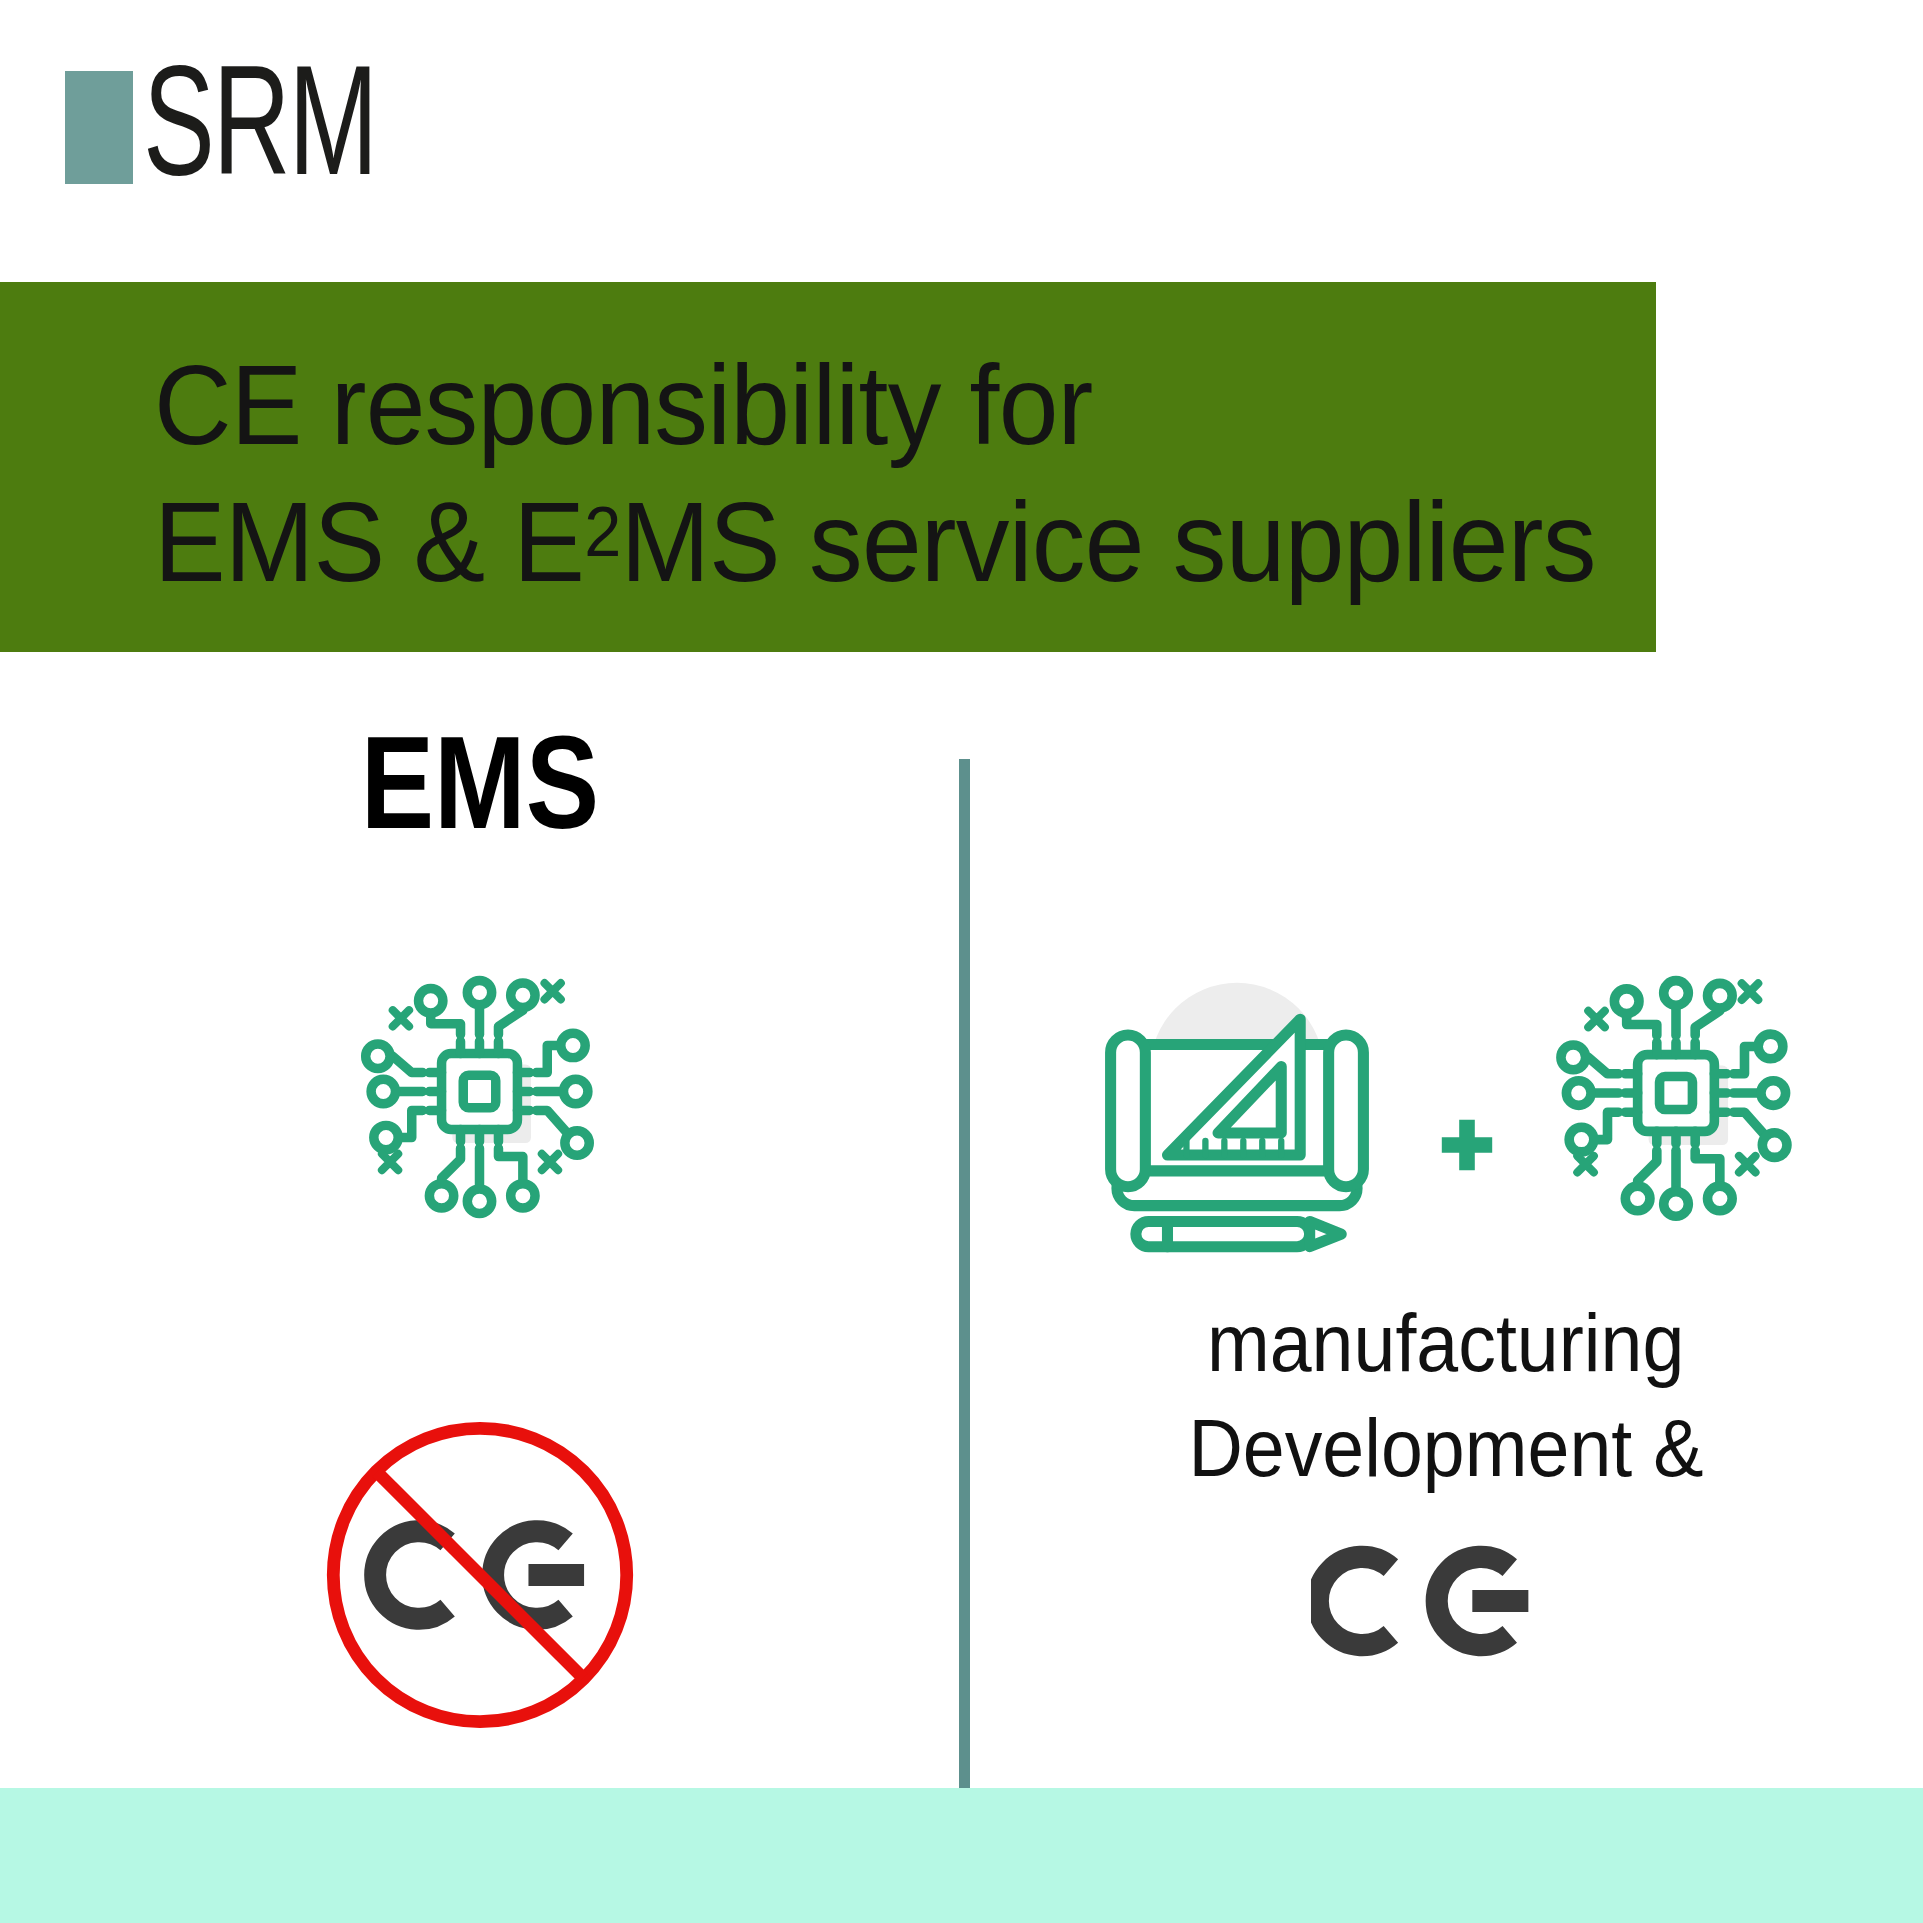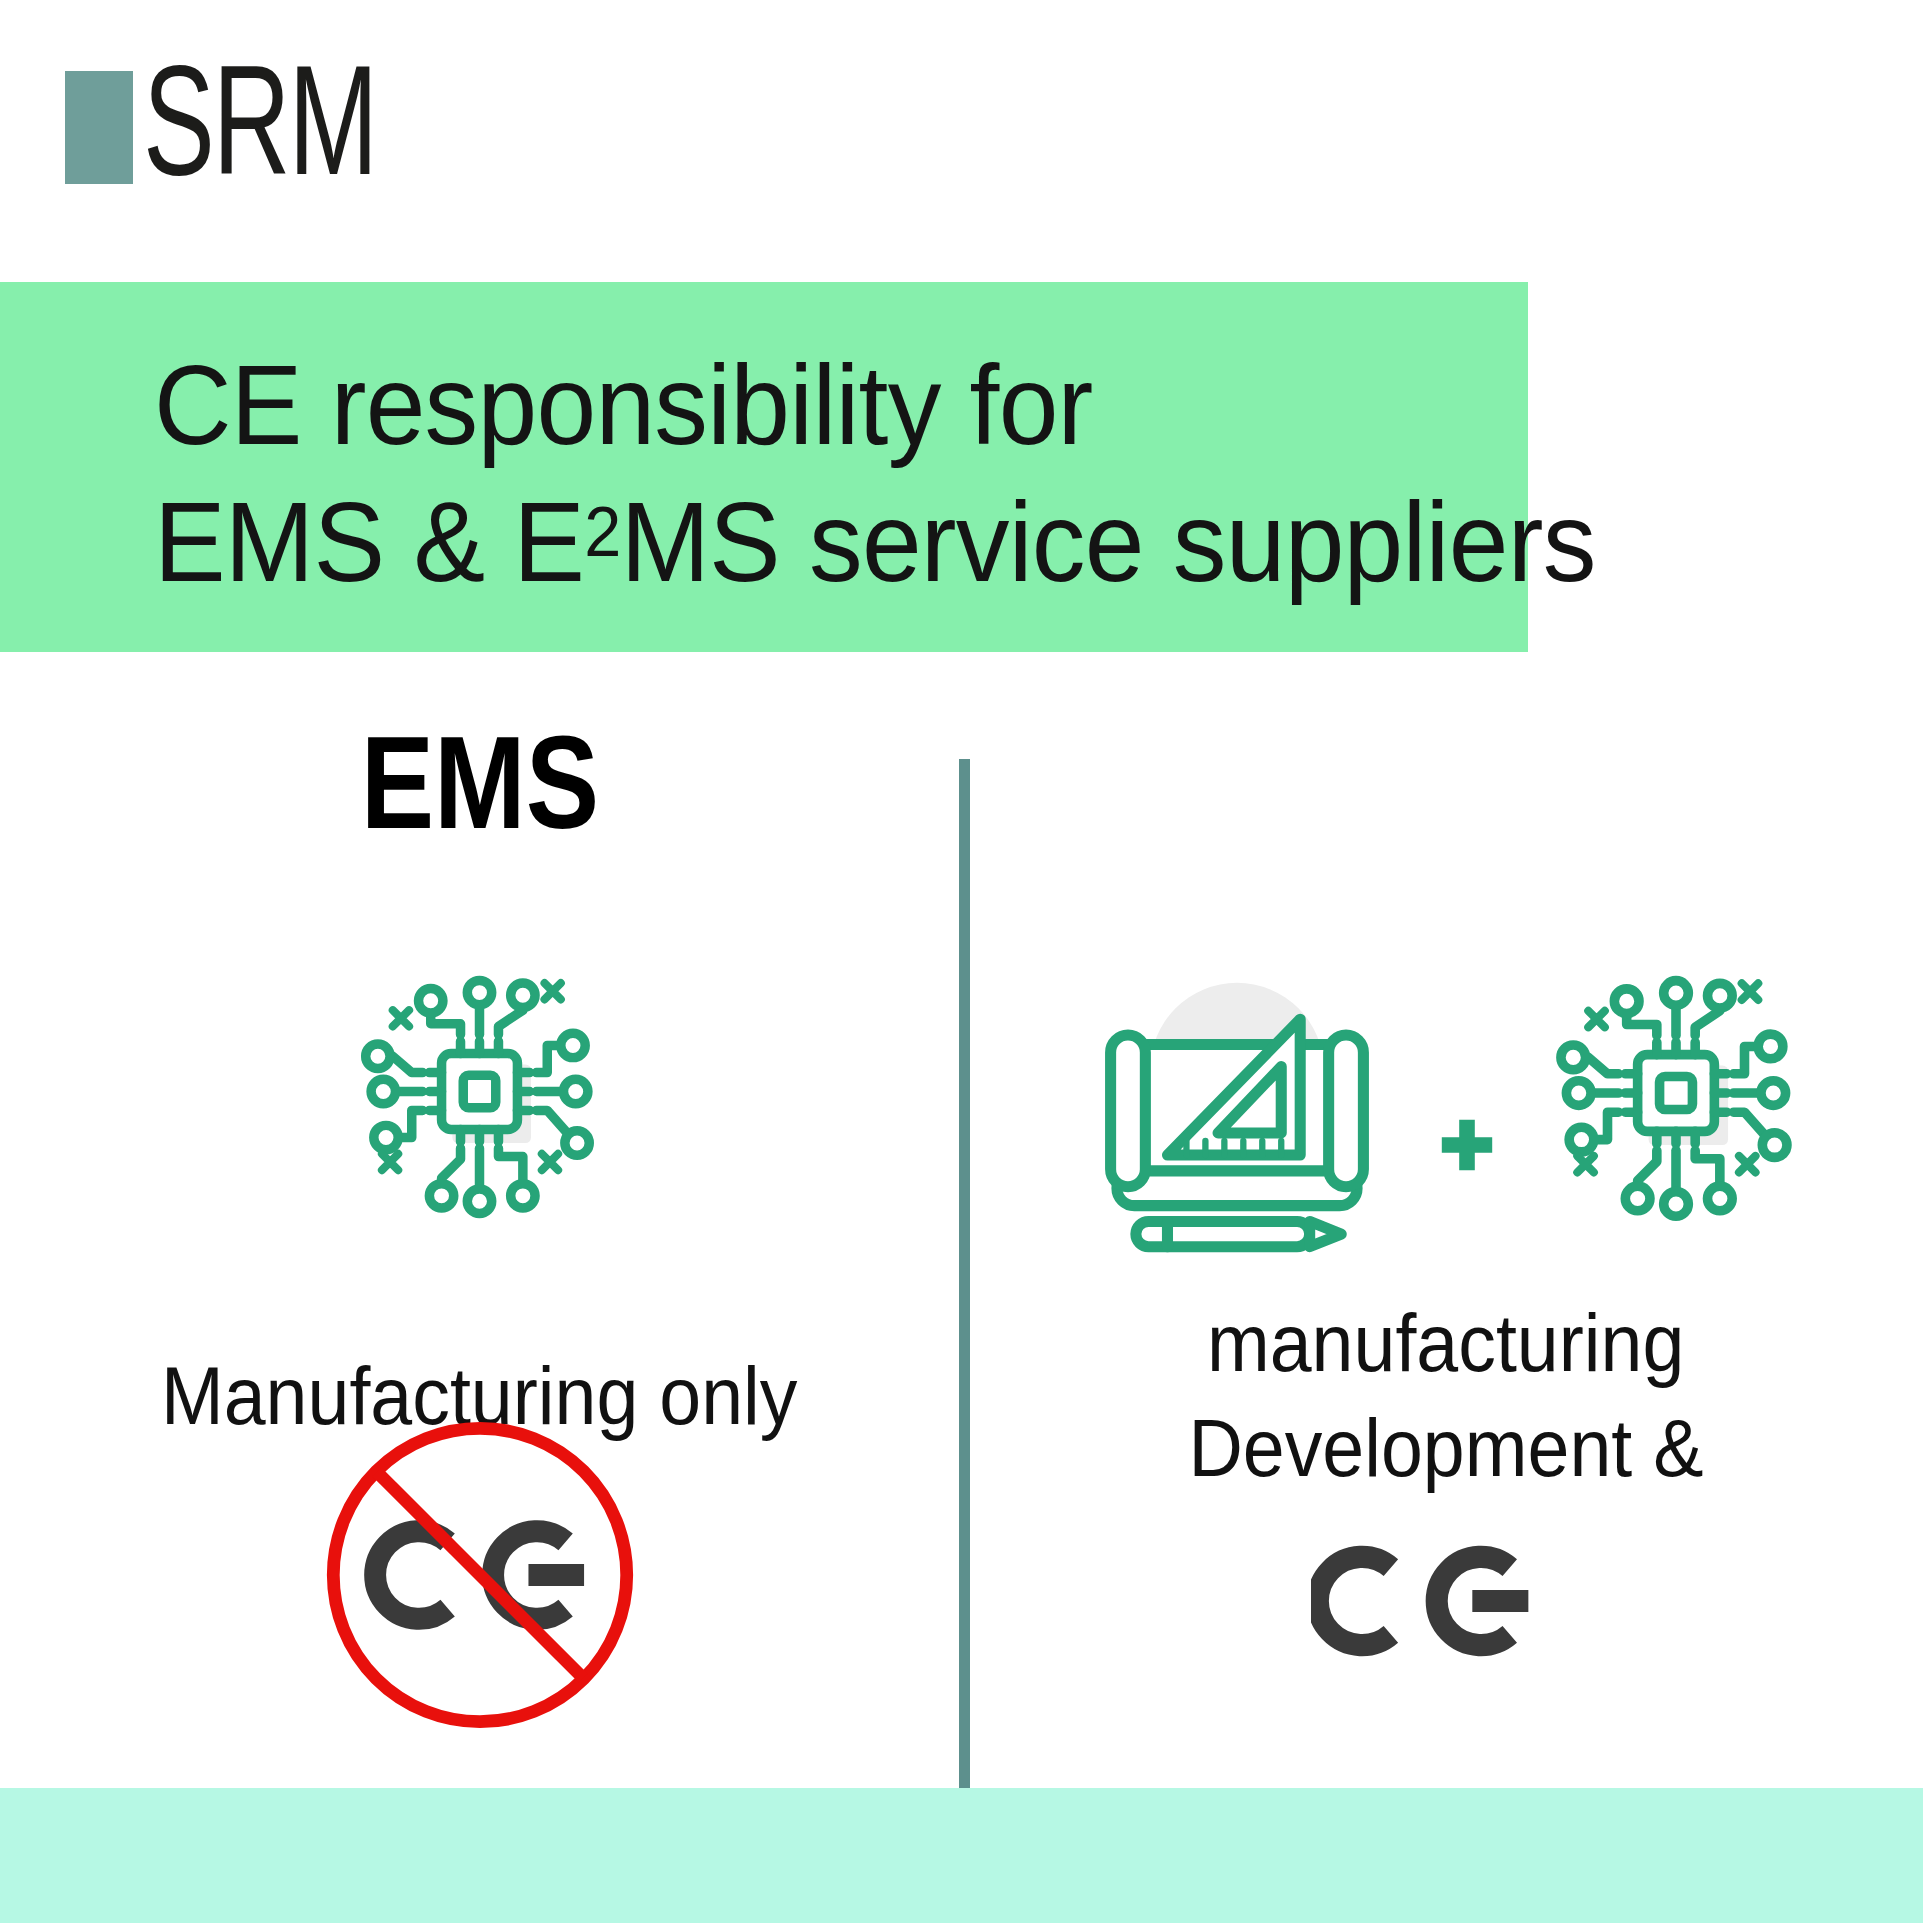--- a/index.html
+++ b/index.html
@@ -10,21 +10,21 @@
     color:#161616;
   }
   
   .logo-square{position:absolute;left:65px;top:71px;width:68px;height:113px;background:#6f9e9a;}
   .logo-text{
     position:absolute;left:143px;top:42px;font-size:156px;line-height:1;
     font-weight:400;letter-spacing:-3px;color:#1c1c1a;
     transform:scaleX(0.69);transform-origin:left top;white-space:nowrap;
   }
   
-  .banner{position:absolute;left:0;top:282px;width:1528px;height:370px;background:#86efac;}
+  .banner{position:absolute;left:0;top:282px;width:1656px;height:370px;background:#4d7c0f;}
   .banner-inner{
     position:absolute;left:154px;top:60px;
     font-size:113px;line-height:127px;letter-spacing:-0.8px;color:#141414;
     transform:scaleX(0.95);transform-origin:left top;white-space:nowrap;
   }
   .sup{font-size:0.62em;vertical-align:0.35em;}
   
   .main{position:absolute;left:0;top:652px;width:1924px;height:1135px;}
   .divider{position:absolute;left:959px;top:107px;width:10.5px;height:1029px;background:#5d908d;}
   .col{position:absolute;top:0;height:1135px;}
@@ -136,21 +136,20 @@
   </div>
 </div>
 
 <div class="main">
 
   <div class="col col-left">
     <div class="col-heading"><span class="squeeze">EMS</span></div>
     <svg class="icon-single" viewBox="0 0 200 200" role="img" aria-label="circuit-chip-icon">
       <use href="#chip-def"></use>
     </svg>
-    <div class="caption caption-left"><span class="squeeze">Manufacturing only</span></div>
     <svg class="no-ce" viewBox="0 0 420 420" role="img" aria-label="No CE marking">
       <g transform="translate(210,210) scale(1.12) translate(-132.5,-80)">
           <use href="#ce-def"></use>
         </g>
       <circle cx="210" cy="210" r="195" stroke="#e8100c" stroke-width="17" fill="none"></circle>
       <path d="M73,73 L347,347" stroke="#e8100c" stroke-width="17" stroke-linecap="butt"></path>
     </svg>
   </div>
 
   <div class="divider"></div>

